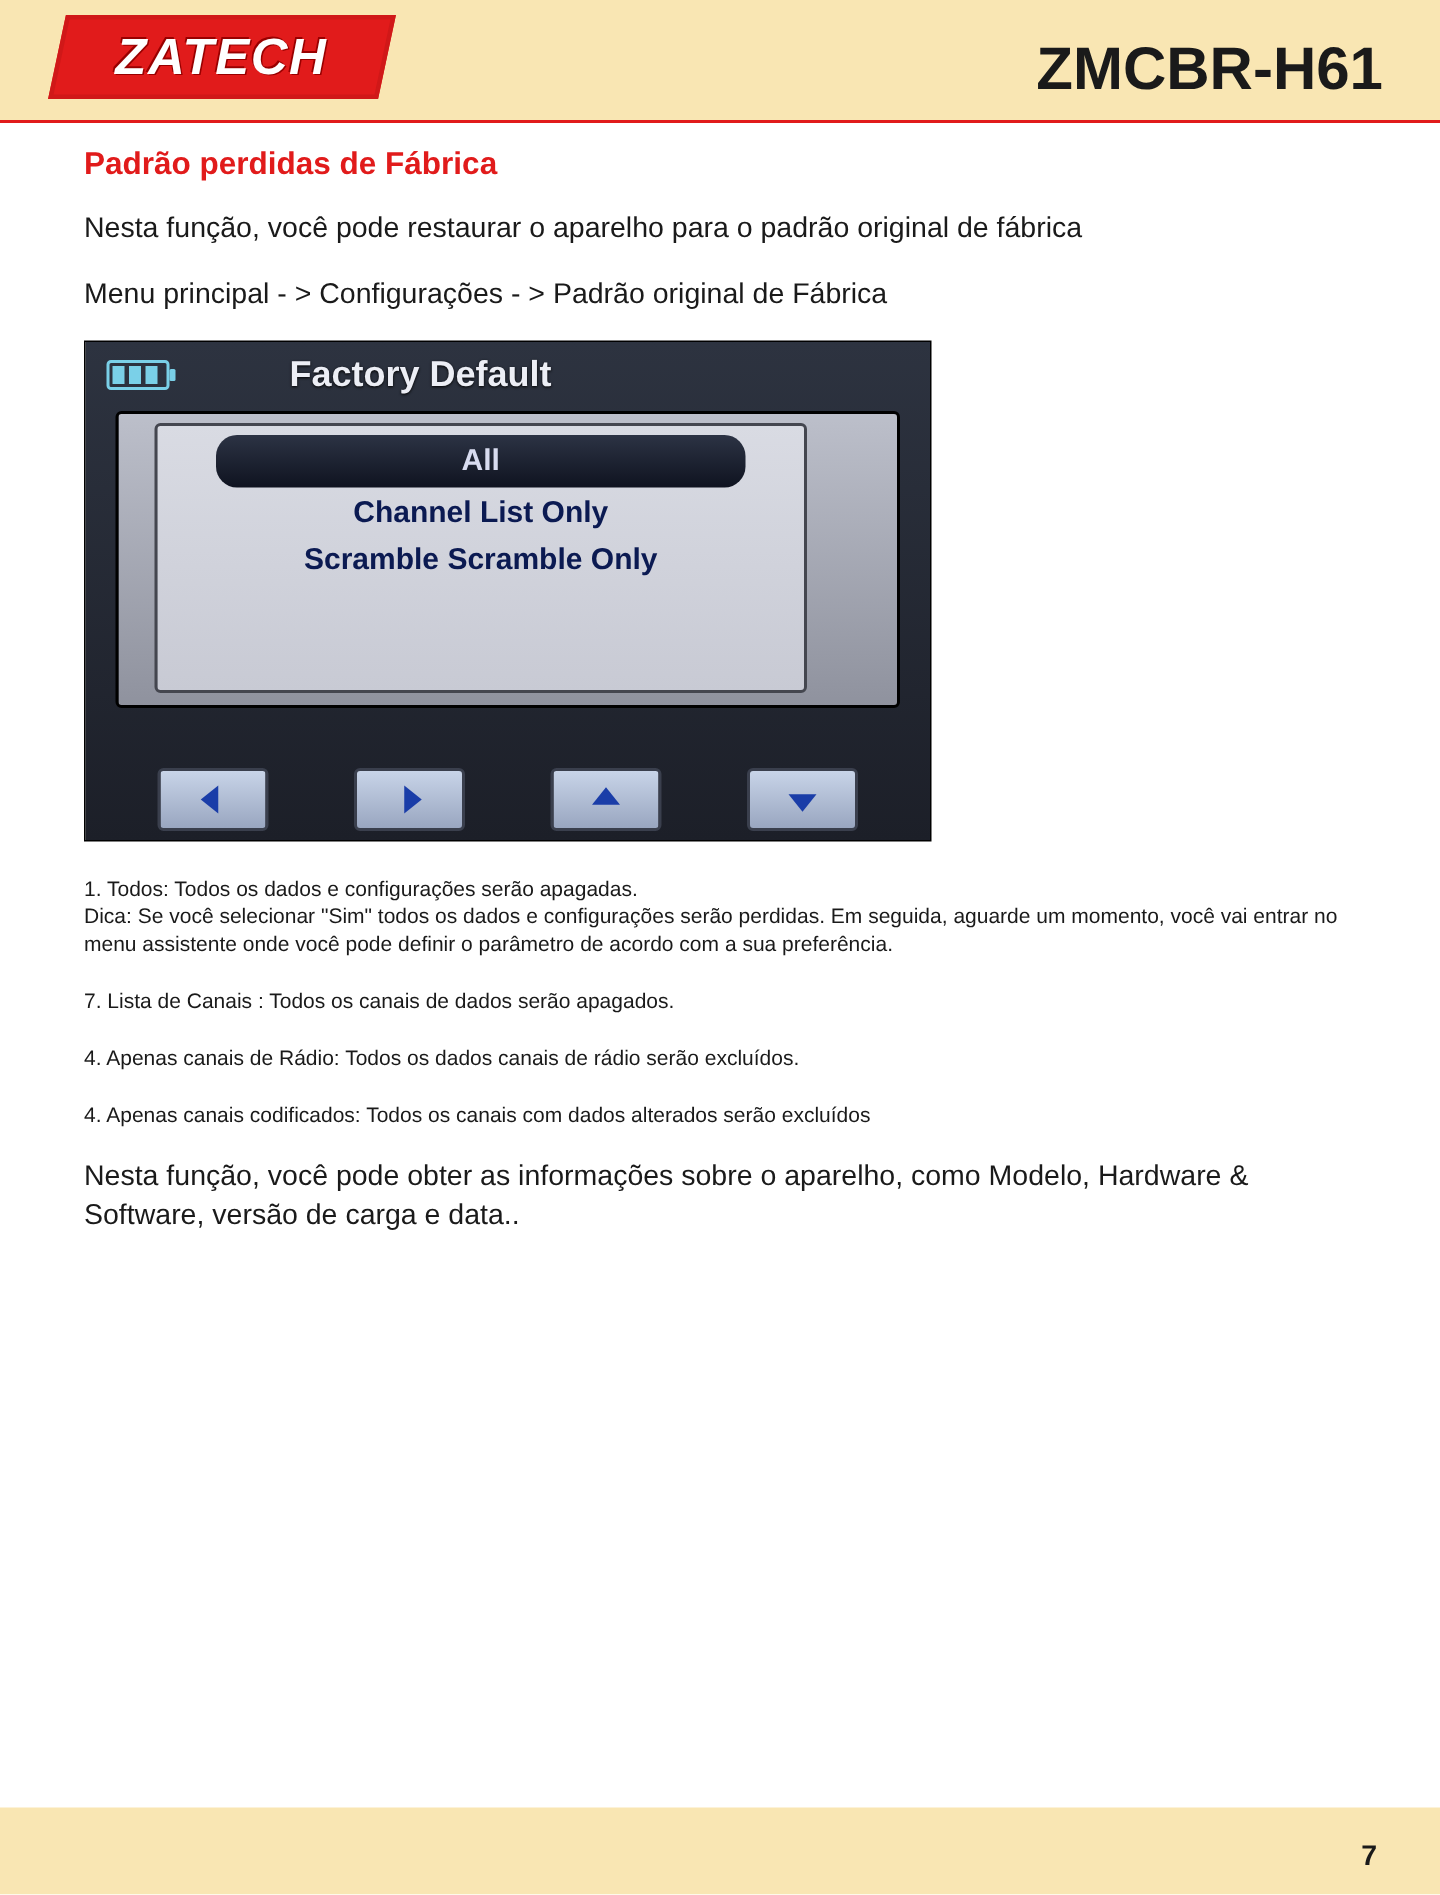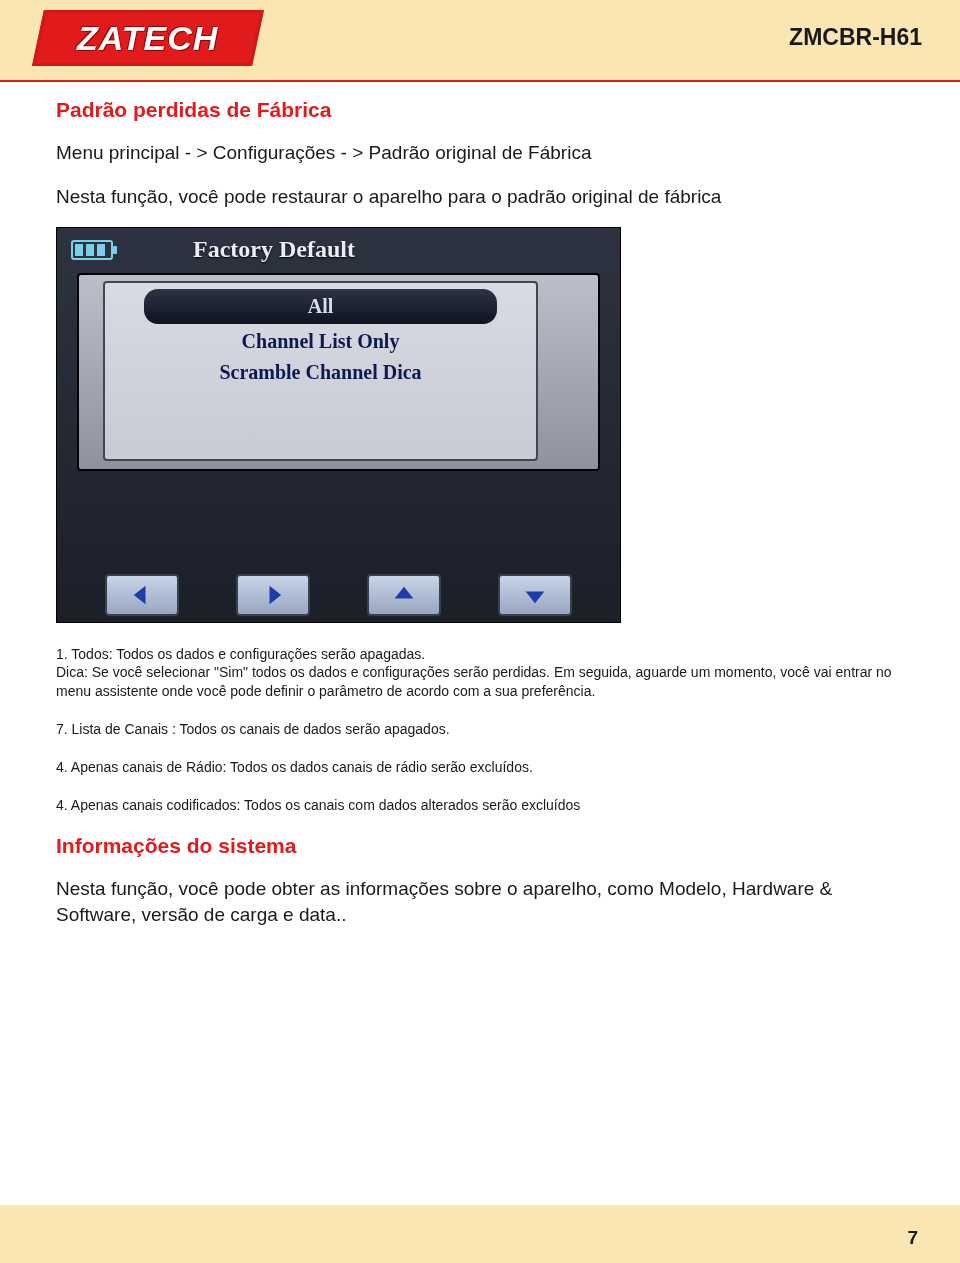--- a/index.html
+++ b/index.html
@@ -34,21 +34,21 @@
     font-size: 34px;
     font-style: italic;
     letter-spacing: 1px;
     transform: skewX(12deg);
     text-shadow: 1px 1px 0 #900, -1px -1px 0 #900;
     font-family: "Arial Black", Arial, sans-serif;
   }
   .model {
     color: #1a1a1a;
     font-weight: 900;
-    font-size: 23px;
+    font-size: 40px;
     margin-top: 14px;
     font-family: Verdana, Arial, sans-serif;
   }
   .rule {
     height: 2px;
     background: #e11b1b;
     margin: 0 0 16px 0;
   }
   .content {
     padding: 0 56px 0 56px;
@@ -68,27 +68,27 @@
   .para-tight {
     color: #1a1a1a;
     font-size: 14px;
     line-height: 1.3;
     margin-bottom: 20px;
   }
 
   
   .device {
     width: 565px;
-    height: 396px;
+    height: 334px;
     background: linear-gradient(#2d3340,#1c1f28);
     border: 1px solid #000;
     margin: 14px 0 22px 0;
     position: relative;
     color: #e6e8ef;
-    font-family: Liberation Serif, serif;
+    font-family: Liberation Sans, sans-serif;
     overflow: hidden;
   }
   .device-header {
     display: flex;
     align-items: center;
     padding: 8px 14px 6px 14px;
     gap: 80px;
   }
   .battery {
     width: 42px;
@@ -190,35 +190,35 @@
   <div class="logo">
     <span class="logo-text">ZATECH</span>
   </div>
   <div class="model">ZMCBR-H61</div>
 </div>
 <div class="rule"></div>
 
 <div class="content">
 
   <div class="section-title">Padrão perdidas de Fábrica</div>
+  <div class="para">Nesta função, você pode restaurar o aparelho para o padrão original de fábrica</div>
   <div class="para">Menu principal - &gt; Configurações - &gt; Padrão original de Fábrica</div>
-  <div class="para">Nesta função, você pode restaurar o aparelho para o padrão original de fábrica</div>
 
   <div class="device">
     <div class="device-header">
       <div class="battery">
         <span class="cell"></span><span class="cell"></span><span class="cell"></span>
       </div>
       <div class="device-title">Factory Default</div>
     </div>
     <div class="panel">
       <div class="panel-inner">
         <div class="opt sel">All</div>
         <div class="opt">Channel List Only</div>
-        <div class="opt">Scramble Channel Dica</div>
+        <div class="opt">Scramble Scramble Only</div>
       </div>
     </div>
     <div class="navbar">
       <div class="navbtn">
         <svg viewBox="0 0 24 24">
             <path fill="#1a3da8" d="M15 4l-10 8 10 8z"></path>
           </svg>
       </div>
       <div class="navbtn">
         <svg viewBox="0 0 24 24">
@@ -237,20 +237,19 @@
       </div>
     </div>
   </div>
 
   <div class="para-tight" style="white-space:pre-line">1. Todos: Todos os dados e configurações serão apagadas.
 Dica: Se você selecionar "Sim" todos os dados e configurações serão perdidas. Em seguida, aguarde um momento, você vai entrar no menu assistente onde você pode definir o parâmetro de acordo com a sua preferência.</div>
   <div class="para-tight">7. Lista de Canais : Todos os canais de dados serão apagados.</div>
   <div class="para-tight">4. Apenas canais de Rádio: Todos os dados canais de rádio serão excluídos.</div>
   <div class="para-tight">4. Apenas canais codificados: Todos os canais com dados alterados serão excluídos</div>
 
-  <div class="section-title">Informações do sistema</div>
   <div class="para">Nesta função, você pode obter as informações sobre o aparelho, como Modelo, Hardware &amp; Software, versão de carga e data..</div>
 
 </div>
 
 <div class="footer-band">
   <div class="pagenum">7</div>
 </div>
 
 </body></html>

